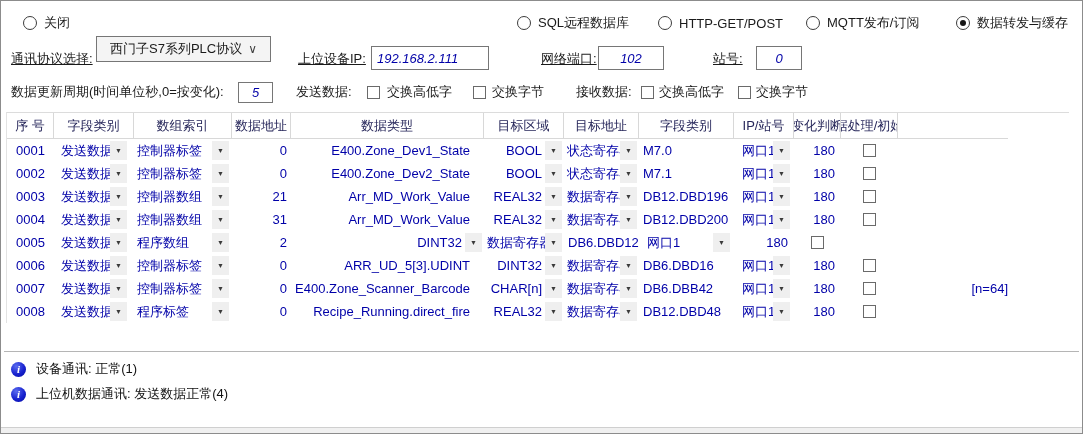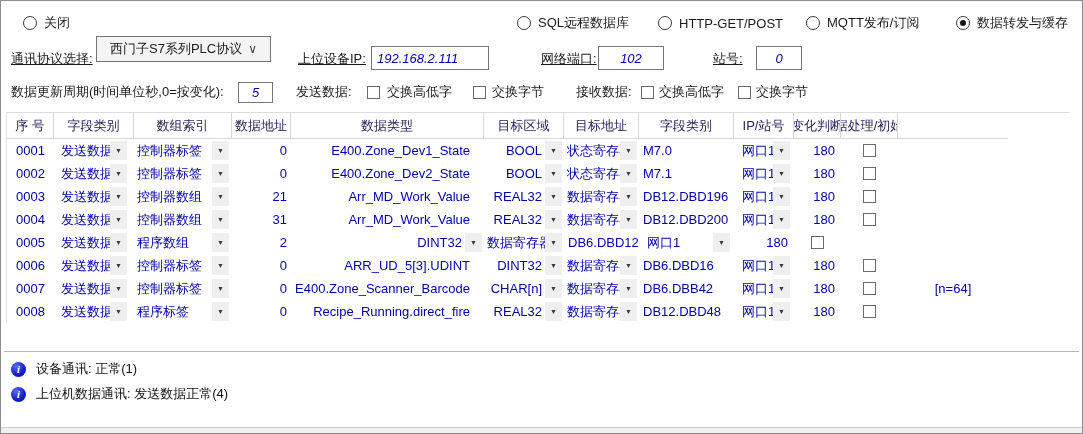--- a/index.html
+++ b/index.html
@@ -39,21 +39,21 @@
   .c1 .cval{padding-left:7px;} .c1 .dd-btn{right:7px;}
   .c2 .cval{padding-left:3px;} .c2 .dd-btn{right:3px;}
   .c3{justify-content:flex-end;padding-right:4px;}
   .c4{justify-content:flex-end;padding-right:14px;}
   .c5{justify-content:flex-end;padding-right:22px;} .c5 .dd-btn{right:2px;}
   .c6 .cval{padding-left:3px;} .c6 .dd-btn{right:2px;}
   .c7 .cval{padding-left:4px;}
   .c8 .cval{padding-left:8px;} .c8 .dd-btn{right:4px;}
   .c9{justify-content:flex-end;padding-right:6px;}
   .c10{justify-content:center;}
-  .c11{justify-content:center;}
+  .c11{justify-content:flex-end;}
   
   .status{position:absolute;left:3px;right:3px;top:350px;height:78px;border-top:1px solid #b5b5b5;background:#fff;}
   .status-line{position:absolute;left:7px;display:flex;align-items:center;gap:10px;height:16px;color:#111;}
   .info-icon{width:15px;height:15px;border-radius:50%;flex:0 0 auto;
     background:radial-gradient(circle at 35% 28%, #5a6cf0 0%, #1822cf 55%, #0008a0 100%);
     color:#fff;display:flex;align-items:center;justify-content:center;
     font-family:"Liberation Serif","DejaVu Serif",serif;font-style:italic;font-weight:bold;font-size:11px;line-height:1;}
   .bottom-strip{position:absolute;left:0;right:0;bottom:0;height:5px;background:#f0f0f0;border-top:1px solid #cfcfcf;}
 </style>
 </head>

